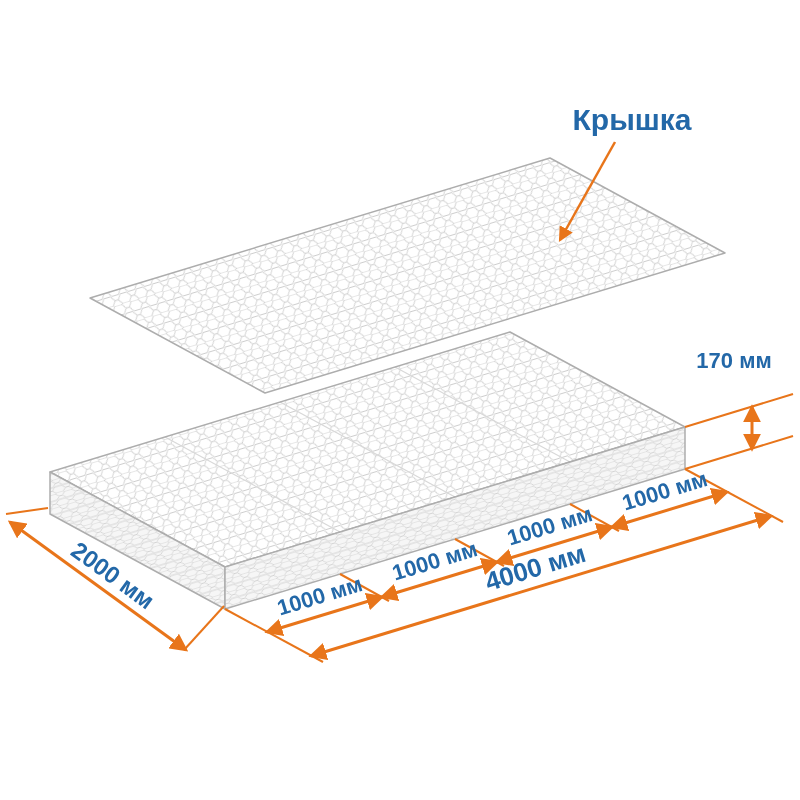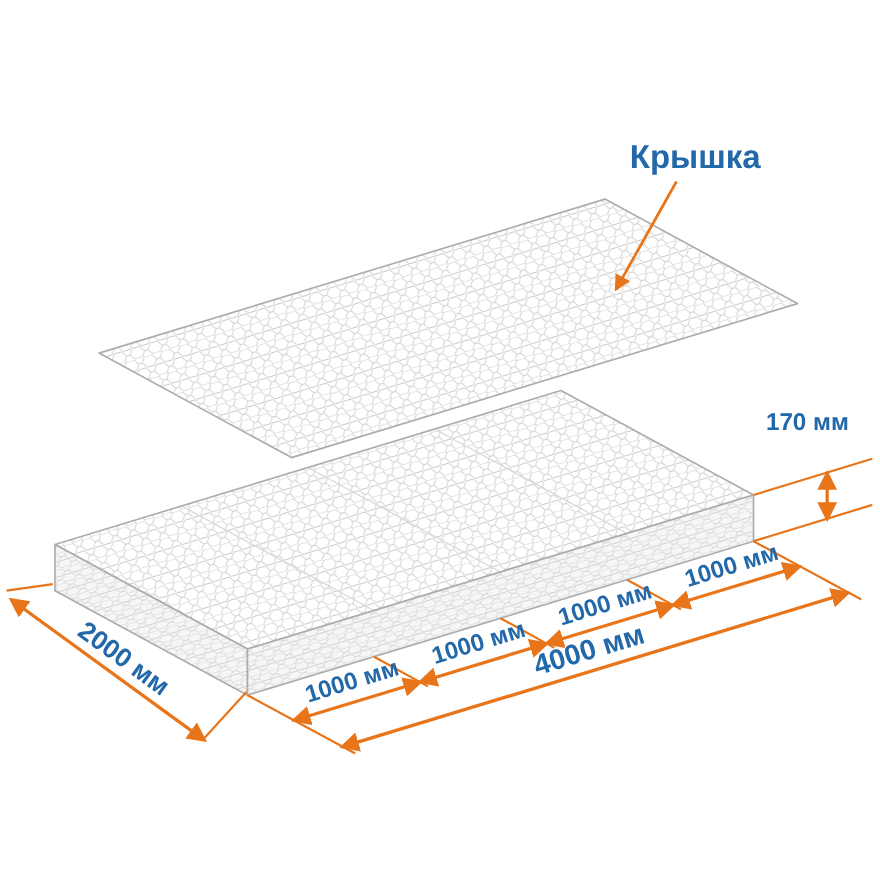--- a/index.html
+++ b/index.html
@@ -8,21 +8,21 @@
     --mesh-gray:#C6C6C6;
     --frame-gray:#ADADAD;
     --background:#FFFFFF;
   }
   html,body{margin:0;padding:0;}
   body{
     width:800px;height:800px;overflow:hidden;
     background:var(--background);
     font-family:"Liberation Sans", sans-serif;
   }
-  .canvas{position:relative;width:800px;height:608px;margin-top:23px;}
+  .canvas{position:relative;width:800px;height:608px;}
   .face-bg{fill:#FFFFFF;stroke:none;}
   .face-bg-side{fill:#F6F6F6;stroke:none;}
   .mesh-top{fill:url(#hexmesh);stroke:none;}
   .mesh-side{fill:url(#hexmeshside);stroke:none;}
   .mesh-outline{fill:none;stroke:var(--frame-gray);stroke-width:1.5;stroke-linejoin:round;}
   .divider{stroke:#D8D8D8;stroke-width:1.2;fill:none;}
   .dim-line{stroke:var(--dimension-orange);stroke-width:3;fill:none;}
   .ext-line{stroke:var(--dimension-orange);stroke-width:2;fill:none;}
   .leader{stroke:var(--dimension-orange);stroke-width:2.5;fill:none;}
   .hexpath{stroke:var(--mesh-gray);stroke-width:1;fill:none;}

